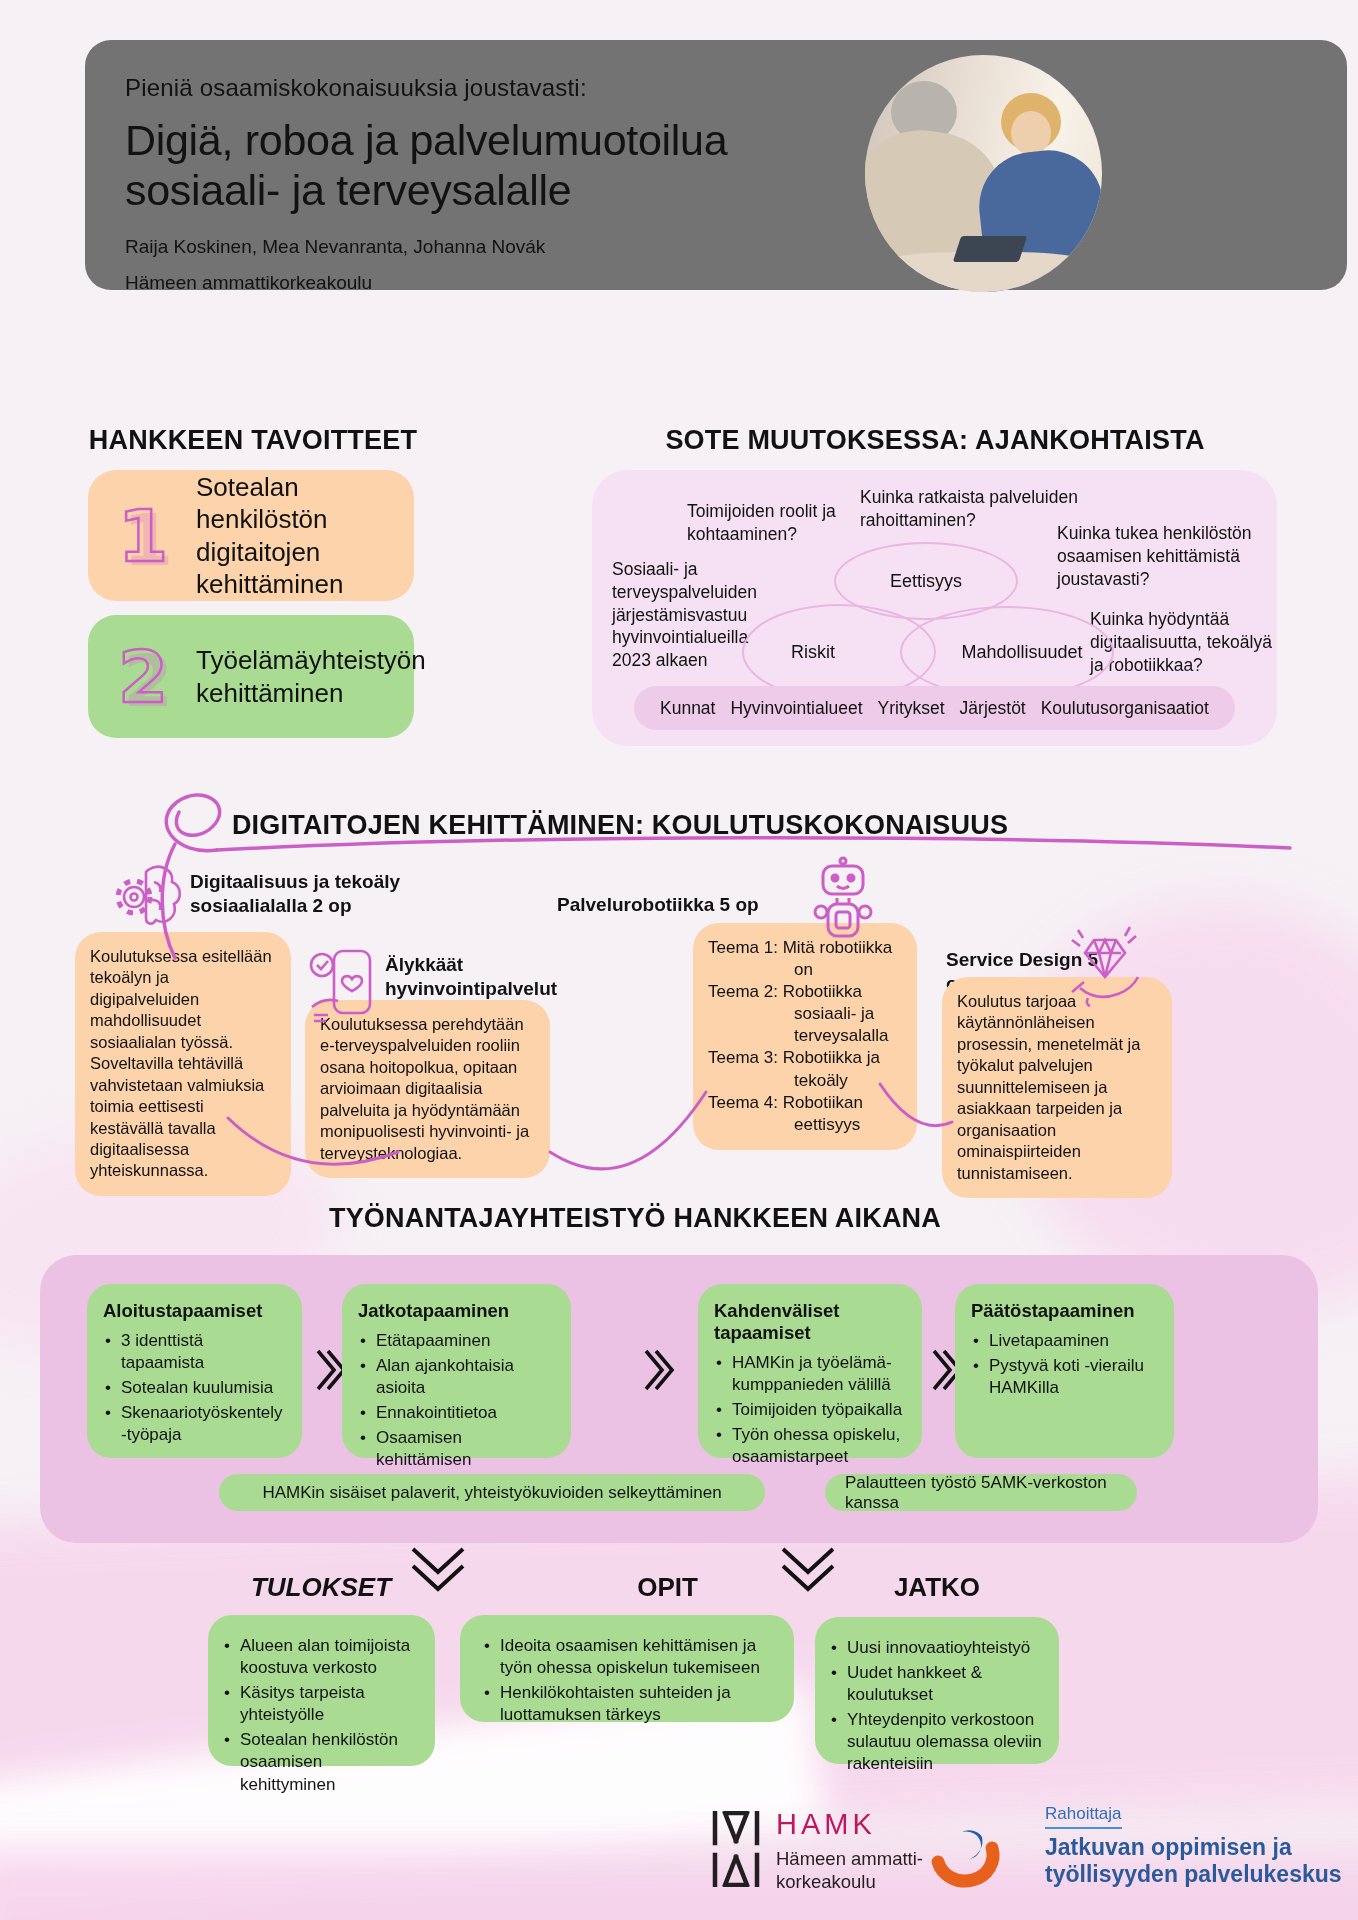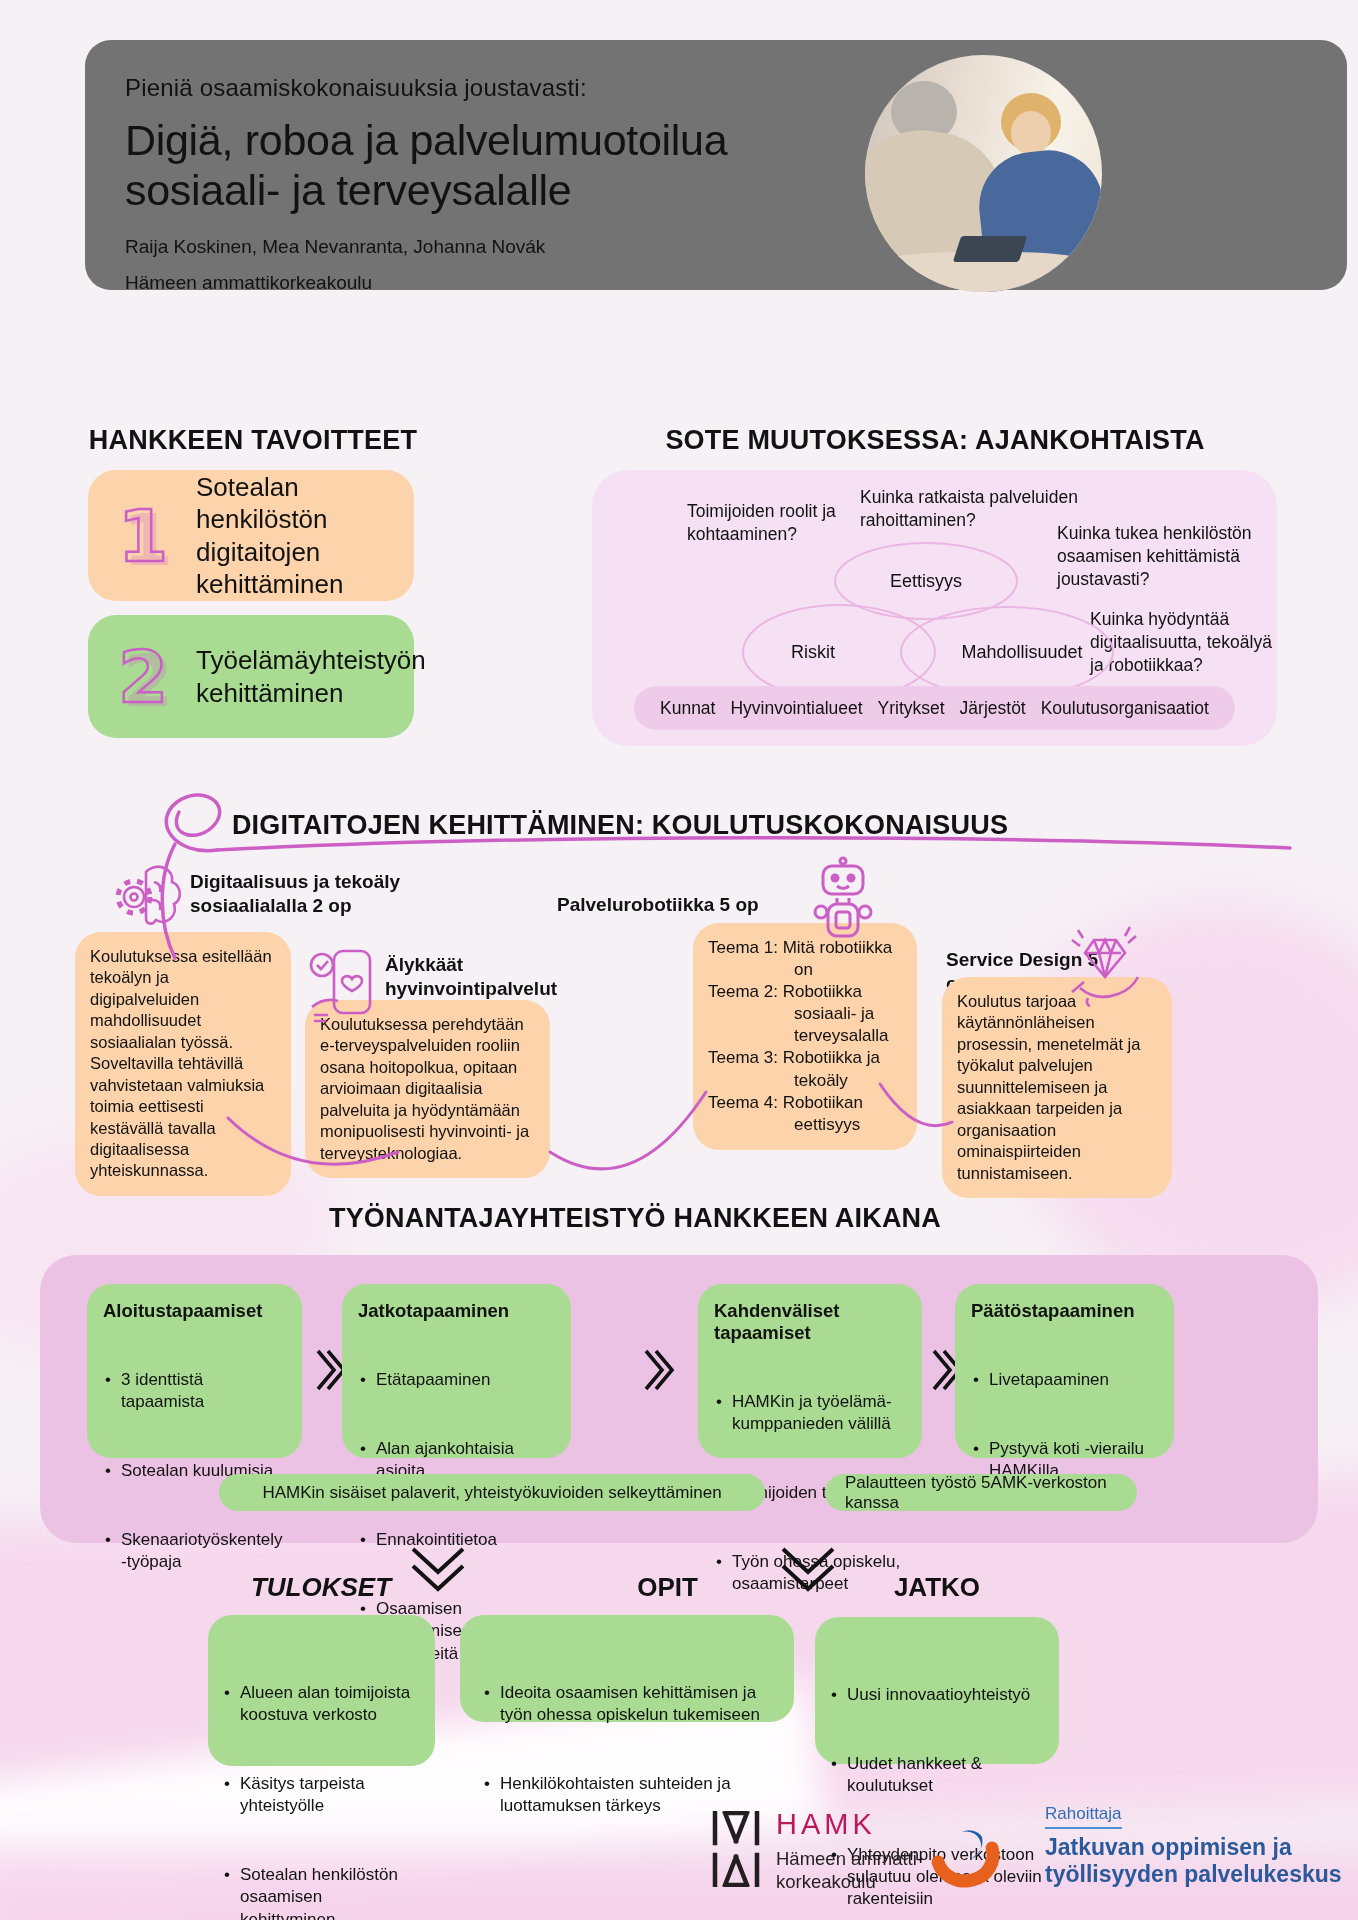--- a/index.html
+++ b/index.html
@@ -57,21 +57,21 @@
   
   .deco { position:absolute; z-index:1; }
   .course-title { position:absolute; font-size:19px; font-weight:700; line-height:1.25; }
   .course-box { position:absolute; padding:14px 15px; font-size:16.5px; line-height:1.3; }
   .teema-line { padding-left:86px; text-indent:-86px; }
 
   
   .collab-panel { position:absolute; left:40px; top:1255px; width:1278px; height:288px; background:#ecc2e4; border-radius:36px; }
   .stage { position:absolute; top:29px; height:174px; padding:16px 16px; }
   .stage-title { font-size:18.5px; font-weight:700; margin-bottom:8px; }
-  .blist .b { position:relative; padding-left:18px; font-size:17px; line-height:1.3; margin-bottom:3px;margin-top:47px; }
+  .blist .b { position:relative; padding-left:18px; font-size:17px; line-height:1.3; margin-bottom:3px; }
   .blist .b::before { content:"•"; position:absolute; left:2px; }
   .chev-right { position:absolute; top:92px; width:38px; height:46px; }
   .note-pill { position:absolute; top:219px; height:37px; background:#a9dc92; border-radius:19px; display:flex; align-items:center; justify-content:center; font-size:17px; padding:0 20px; }
 
   
   .out-heading { position:absolute; font-size:26px; font-weight:700; text-align:center; }
   .out-box { position:absolute; padding:20px 16px 14px 14px; }
   .chev-down { position:absolute; width:60px; height:52px; }
 
   
@@ -126,20 +126,21 @@
       <div class="goal-num">2</div>
       <div class="goal-label">Työelämäyhteistyön kehittäminen</div>
     </div>
 
     <div class="sec-heading" style="left:565px; top:425px; width:740px;">SOTE MUUTOKSESSA: AJANKOHTAISTA</div>
 
     <div class="sote-panel">
       <div class="sote-q" style="left:95px; top:30px; width:190px;">Toimijoiden roolit ja kohtaaminen?</div>
       <div class="sote-q" style="left:268px; top:16px; width:245px;">Kuinka ratkaista palveluiden rahoittaminen?</div>
       <div class="sote-q" style="left:465px; top:52px; width:208px;">Kuinka tukea henkilöstön osaamisen kehittämistä joustavasti?</div>
+      <div class="sote-q" style="left:20px; top:88px; width:154px;">Sosiaali- ja terveyspalveluiden järjestämisvastuu hyvinvointialueilla 2023 alkaen</div>
       <div class="sote-q" style="left:498px; top:138px; width:192px;">Kuinka hyödyntää digitaalisuutta, tekoälyä ja robotiikkaa?</div>
 
       <div class="venn">
         <div class="venn-e venn-top">
           <span>Eettisyys</span>
         </div>
         <div class="venn-e venn-left">
           <span>Riskit</span>
         </div>
         <div class="venn-e venn-right">

